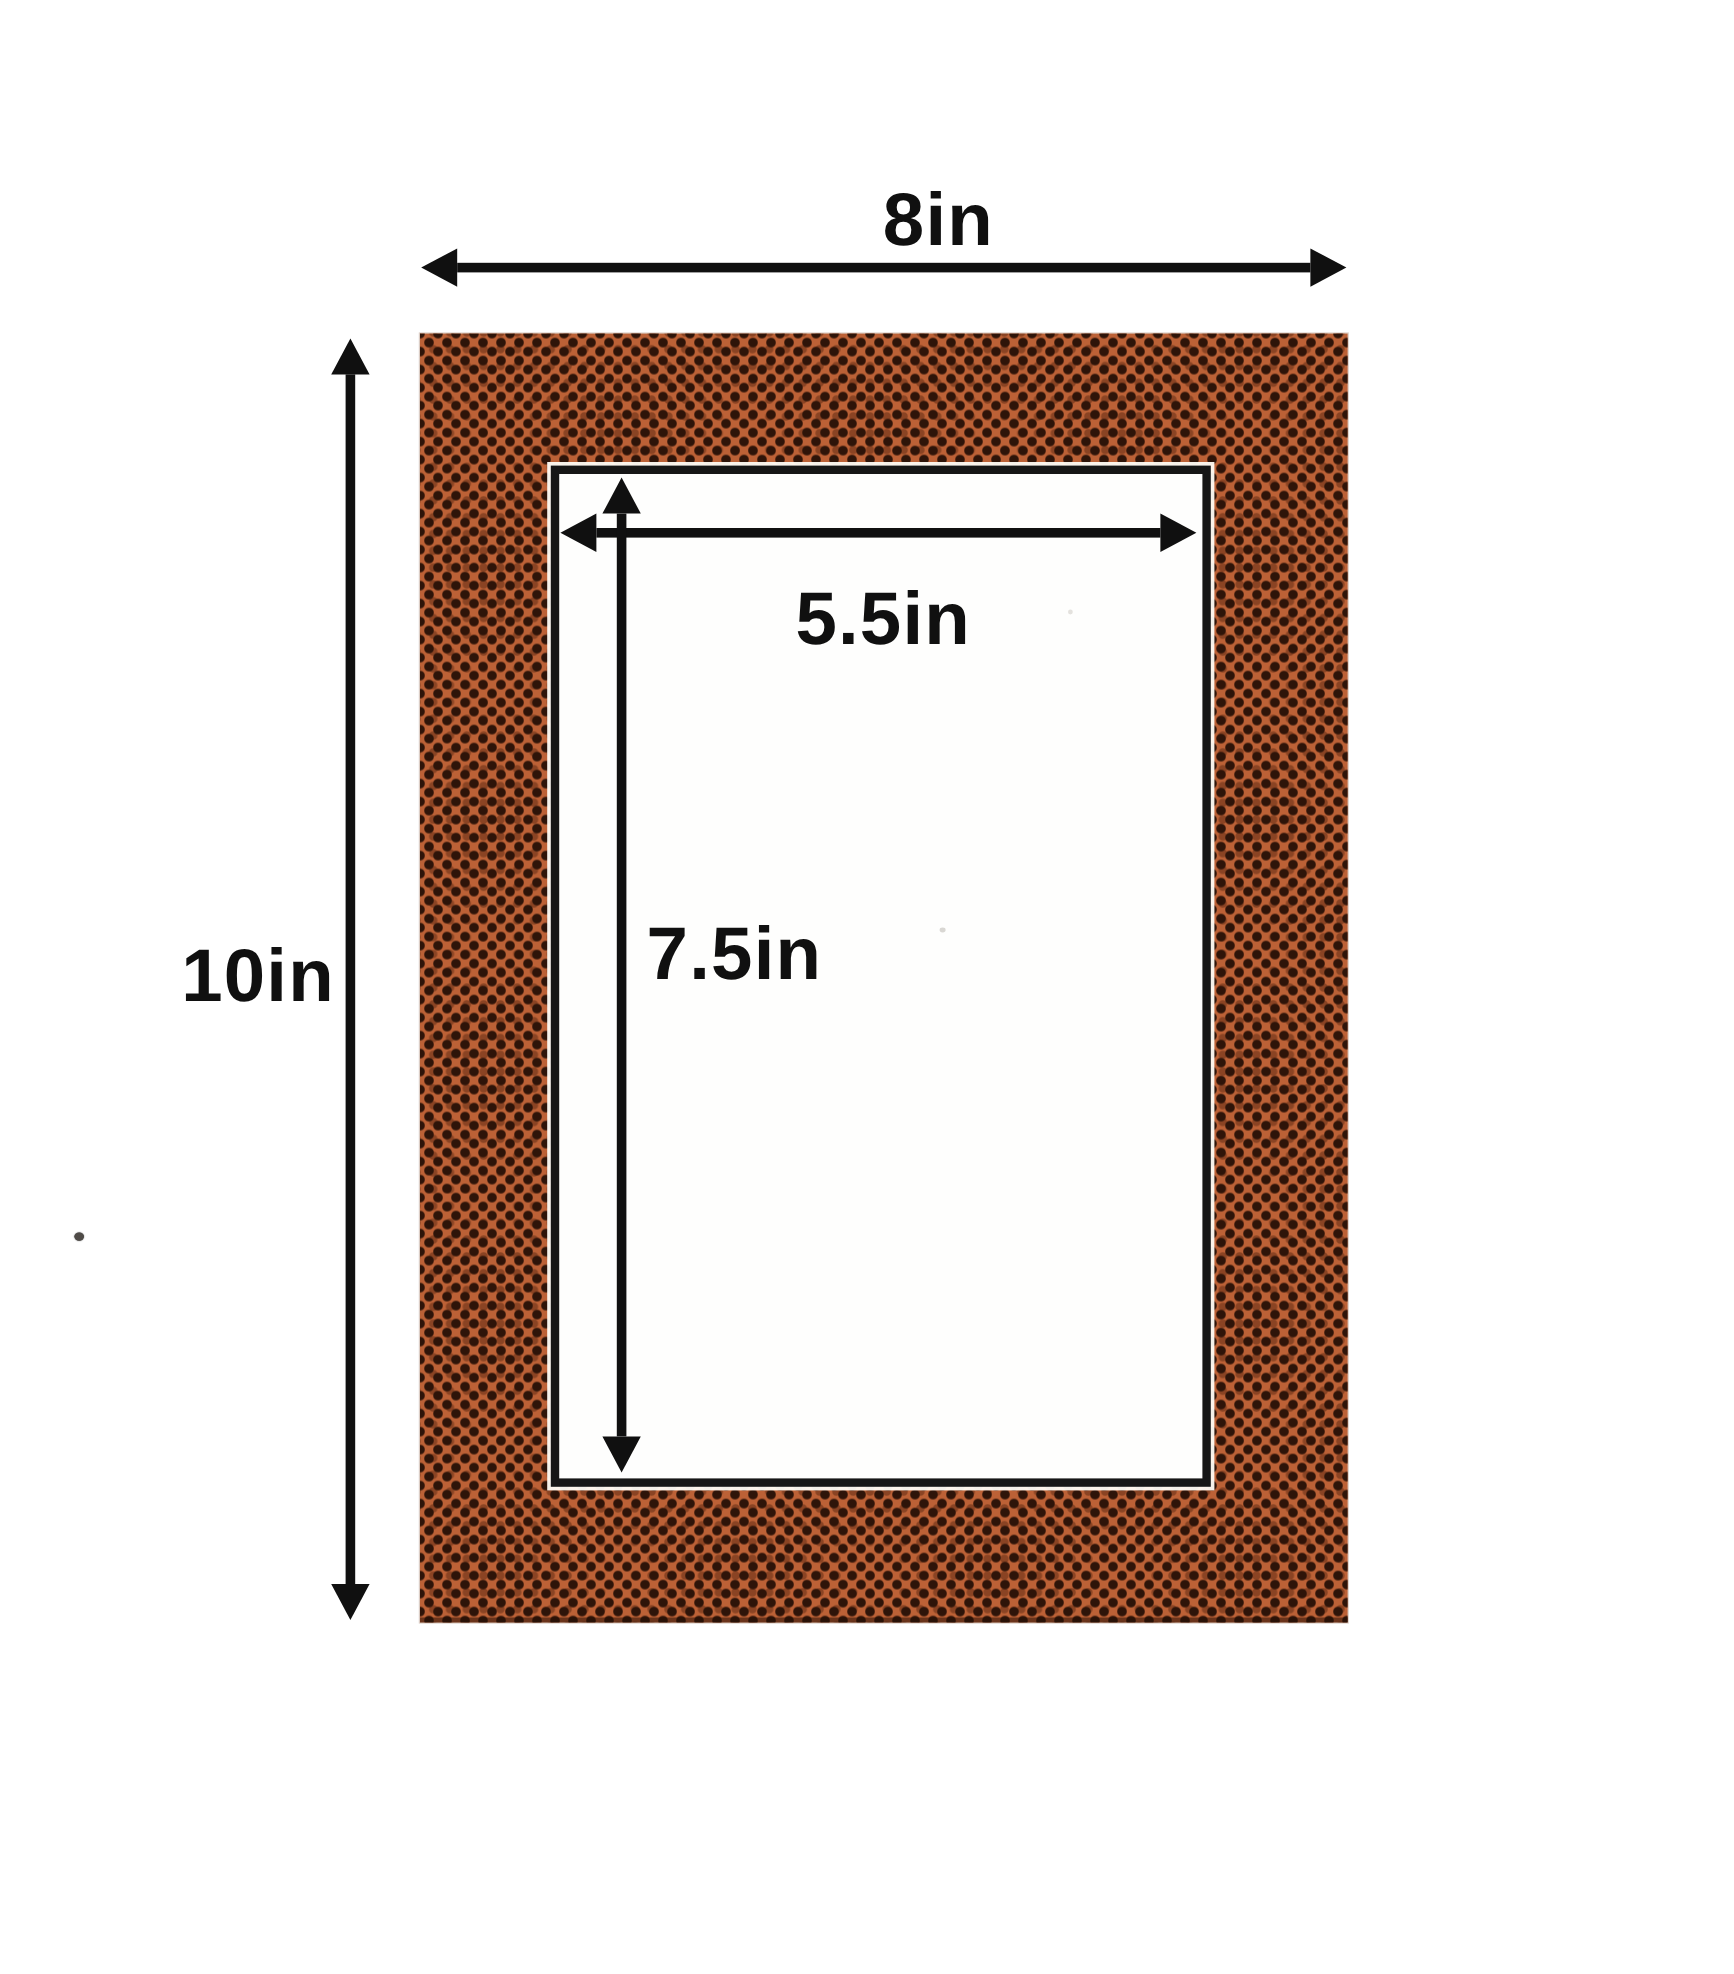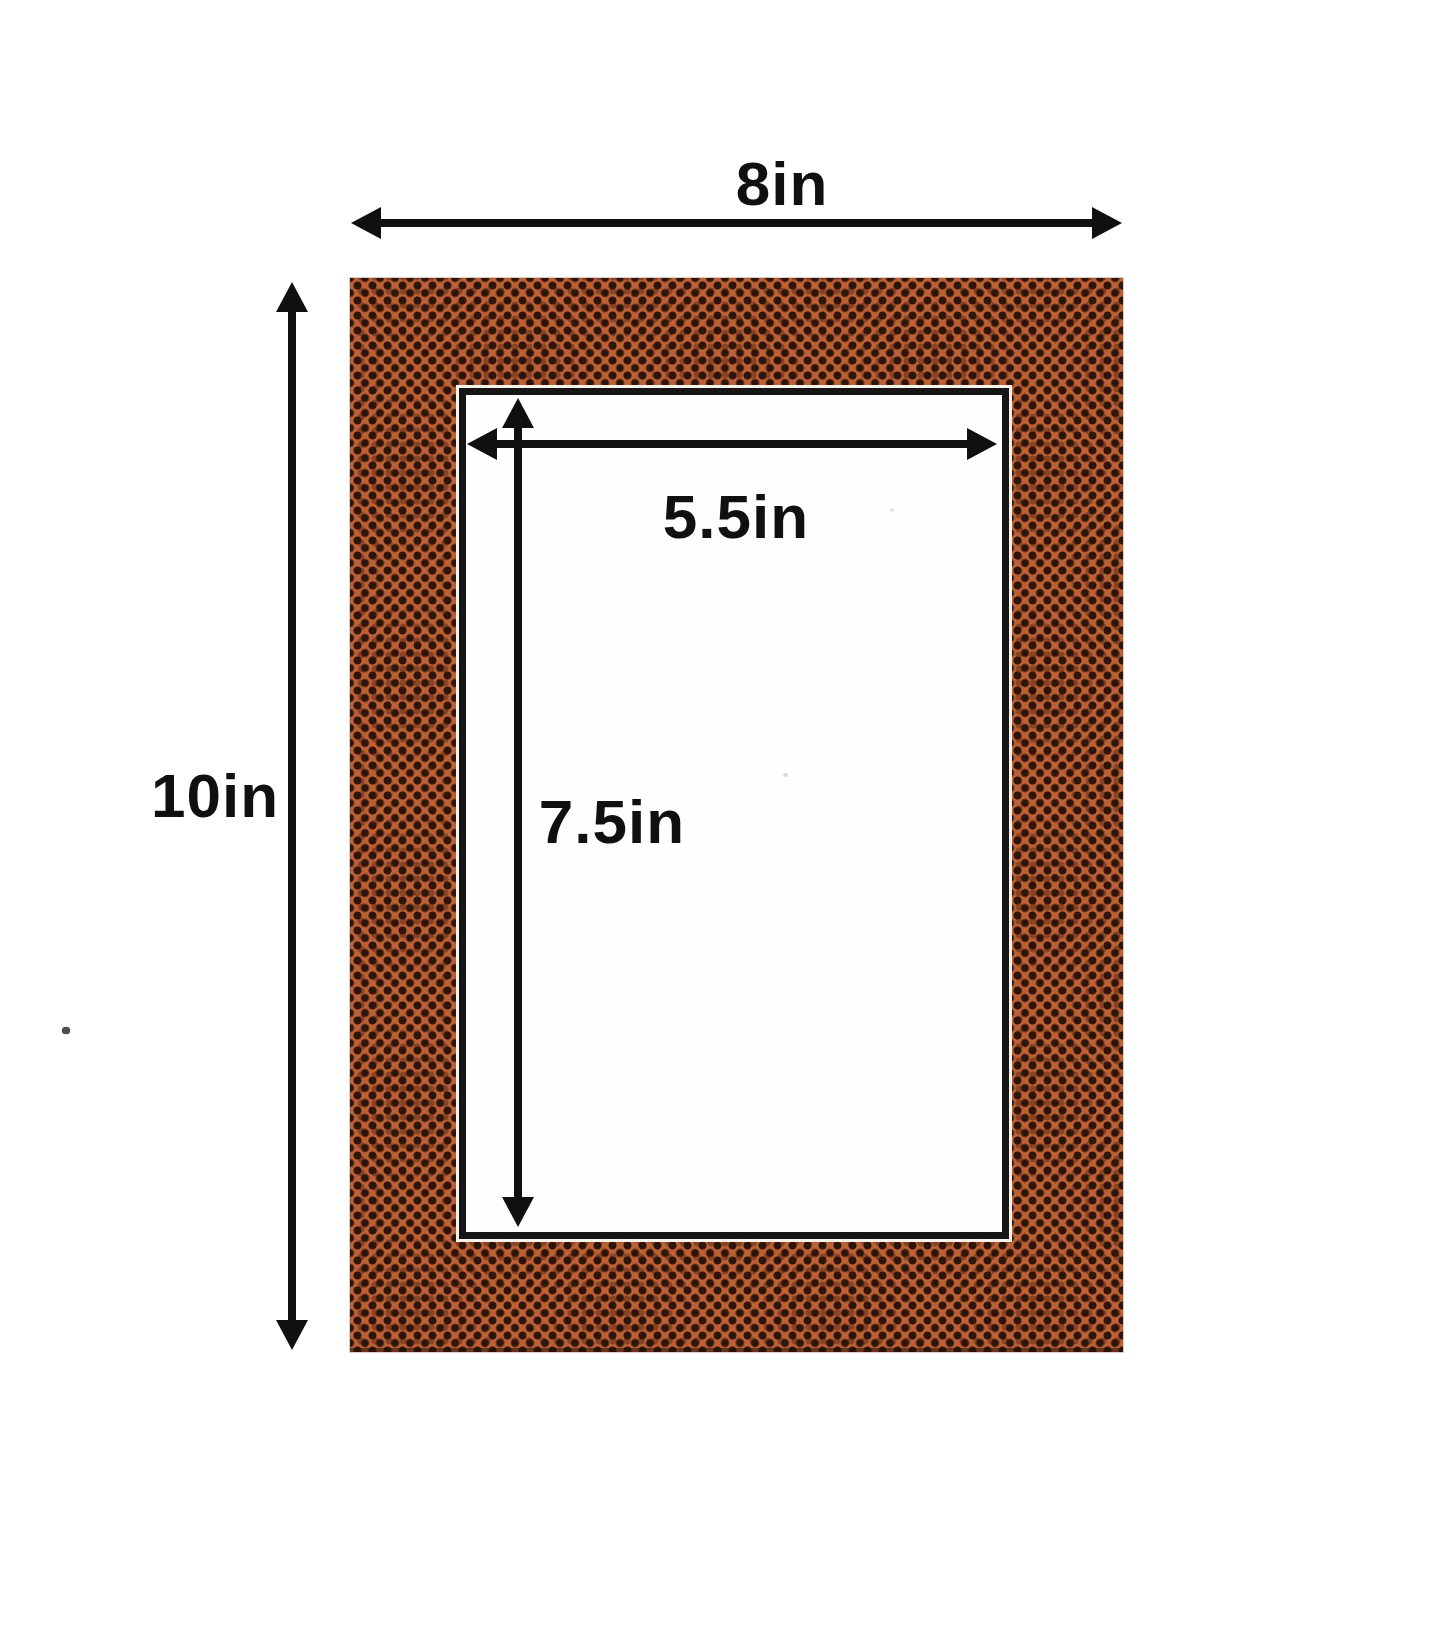--- a/index.html
+++ b/index.html
@@ -52,23 +52,23 @@
     transform:translateX(-50%);
     font-weight:700;
     font-size:62px;
     line-height:1;
     letter-spacing:1px;
     color:var(--ink);
     white-space:nowrap;
     z-index:3;
   }
   .label-outer-width{left:782px;top:153px}
-  .label-outer-height{left:215px;top:765px}
+  .label-outer-height{left:215px;top:783px}
   .label-opening-width{left:736px;top:486px}
-  .label-opening-height{left:612px;top:791px}
+  .label-opening-height{left:612px;top:765px}
 
   
   .arrow{position:absolute;display:flex;z-index:2}
   .arrow.h{flex-direction:row;align-items:center;height:32px}
   .arrow.v{flex-direction:column;align-items:center;width:32px}
   .shaft-h{flex:1;height:8px;background:var(--ink)}
   .shaft-v{flex:1;width:8px;background:var(--ink)}
   .head{width:0;height:0;flex:0 0 auto}
   .head.left {border-top:16px solid transparent;border-bottom:16px solid transparent;border-right:30px solid var(--ink)}
   .head.right{border-top:16px solid transparent;border-bottom:16px solid transparent;border-left:30px solid var(--ink)}

